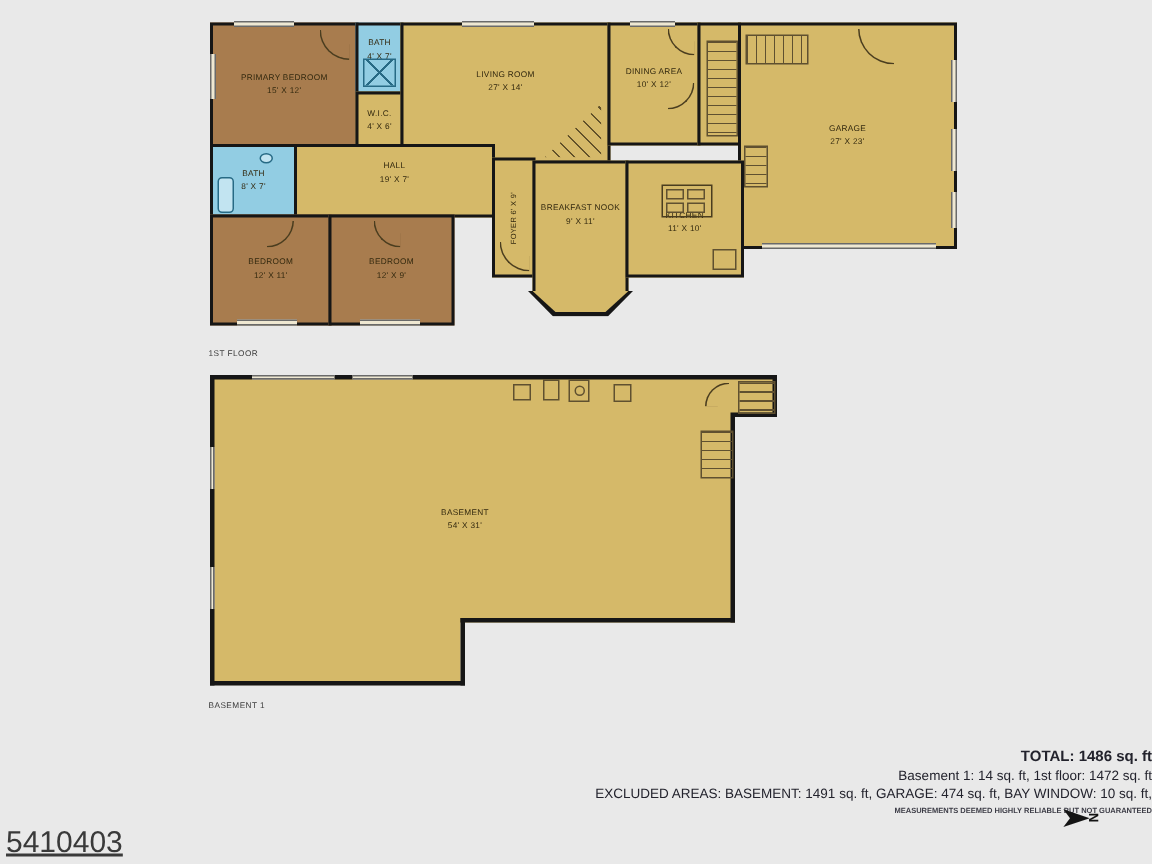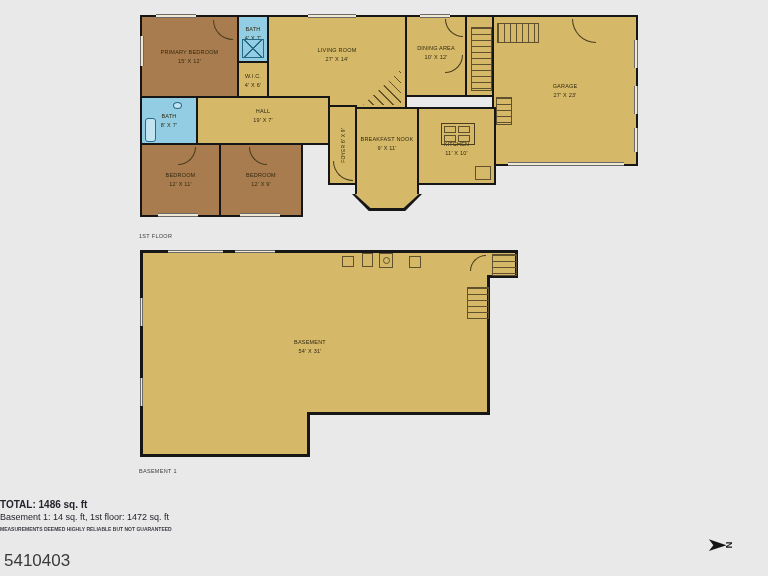--- a/index.html
+++ b/index.html
@@ -50,25 +50,25 @@
   .fixture { position:absolute; background:#c2e4f1; border:1px solid #276a85; box-sizing:border-box; }
   .ubox { position:absolute; box-sizing:border-box; border:1px solid #5f5030; }
   .wall { position:absolute; background:#161616; }
   .caption { position:absolute; font-size:5.5px; color:#3c3c3c; letter-spacing:.3px; }
   
   #basement-shape {
     position:absolute; left:0; top:0; width:378px; height:207px; background:#d5b969;
     clip-path:polygon(0 0,378px 0,378px 28px,350px 28px,350px 165px,167px 165px,167px 207px,0 207px);
   }
   
-  .summary { position:absolute; left:0; top:499px; width:768px; text-align:left; color:#23232d; }
+  .summary { position:absolute; left:0; top:499px; width:768px; text-align:right; color:#23232d; }
   .summary .total { font-size:10px; font-weight:bold; line-height:12px; }
   .summary .line { font-size:9px; line-height:12px; }
   .summary .disclaimer { font-size:5px; font-weight:bold; color:#3c3c46; margin-top:3px; }
-  .mls { position:absolute; left:4px; top:551px; font-size:17px; color:#3a3a3a; }
+  .mls { position:absolute; left:4px; top:551px; font-size:20px; color:#3a3a3a;text-decoration:underline; }
   .north { position:absolute; left:706px; top:532px; display:flex; align-items:center; color:#141414; }
   .north .glyph { font-size:26px; line-height:26px; transform:scaleY(.72); }
   .north .letter { font-size:9px; font-weight:bold; display:inline-block; transform:rotate(90deg); margin-left:-2px; }
 </style>
 </head>
 <body>
 
 <div class="abs" style="left:0;top:0;width:768px;height:240px;">
 
   <div class="room brown" style="left:140px;top:15px;width:99px;height:83px;">
@@ -238,20 +238,21 @@
       <span class="dims">54' X 31'</span>
     </div>
   </div>
 </div>
 
 <div class="caption" style="left:139px;top:468px;">BASEMENT 1</div>
 
 <div class="summary">
   <div class="total">TOTAL: 1486 sq. ft</div>
   <div class="line">Basement 1: 14 sq. ft, 1st floor: 1472 sq. ft</div>
+  <div class="line">EXCLUDED AREAS: BASEMENT: 1491 sq. ft, GARAGE: 474 sq. ft, BAY WINDOW: 10 sq. ft,</div>
   <div class="disclaimer">MEASUREMENTS DEEMED HIGHLY RELIABLE BUT NOT GUARANTEED</div>
 </div>
 
 <div class="mls">5410403</div>
 
 <div class="north">
   <span class="glyph">➤</span>
   <span class="letter">N</span>
 </div>
 

